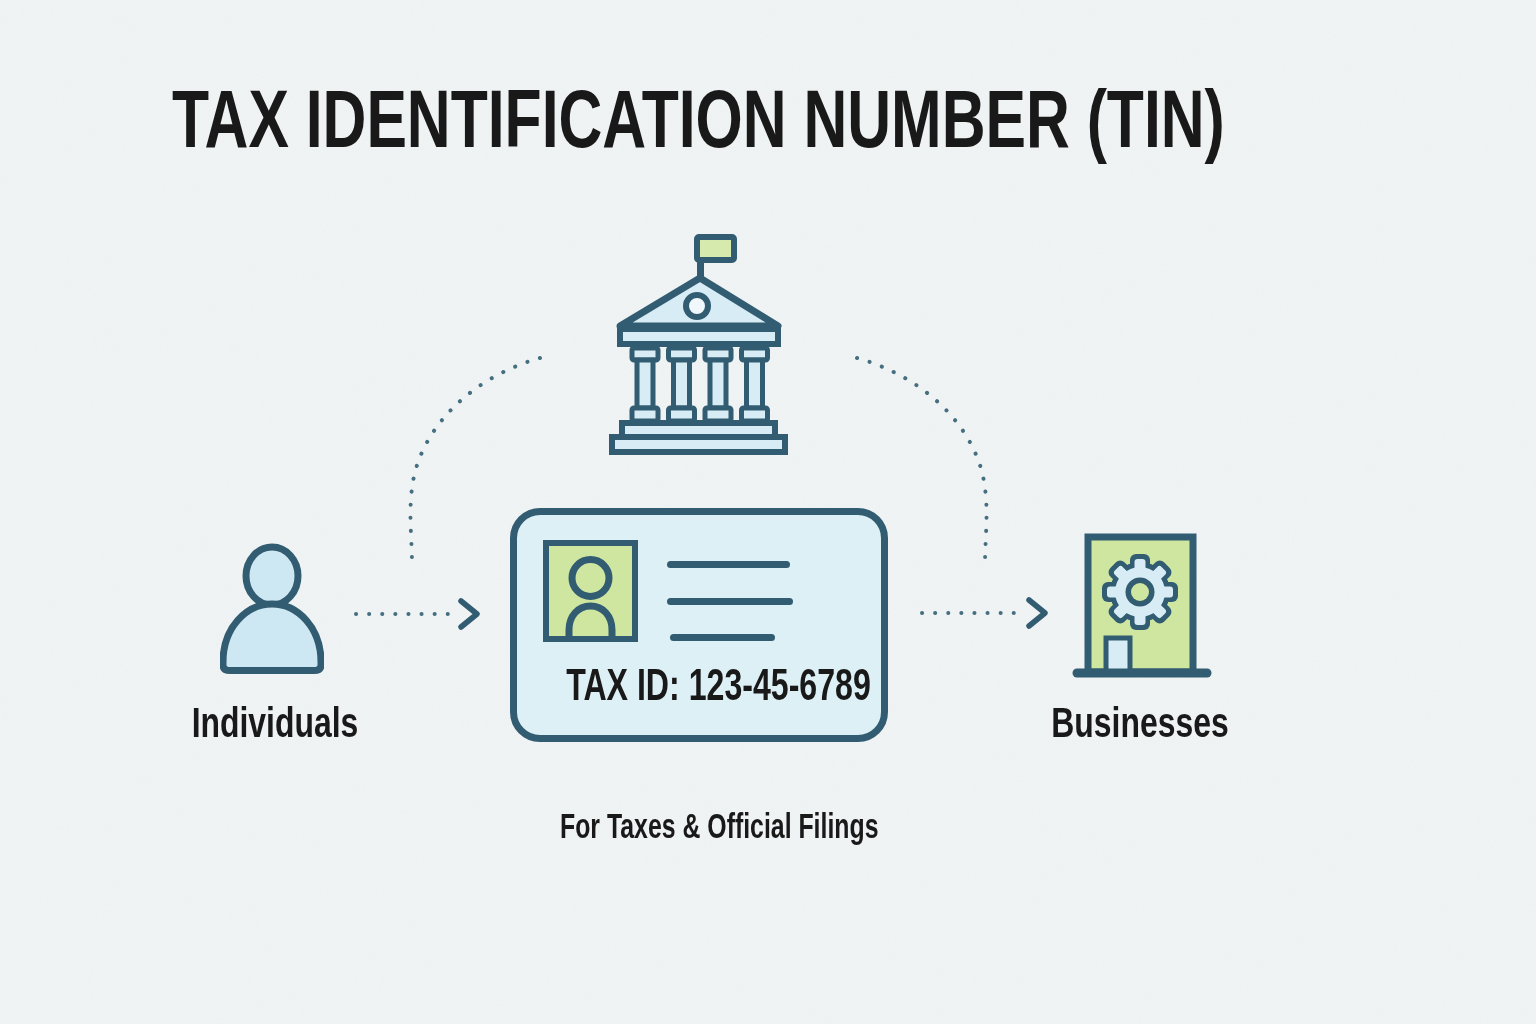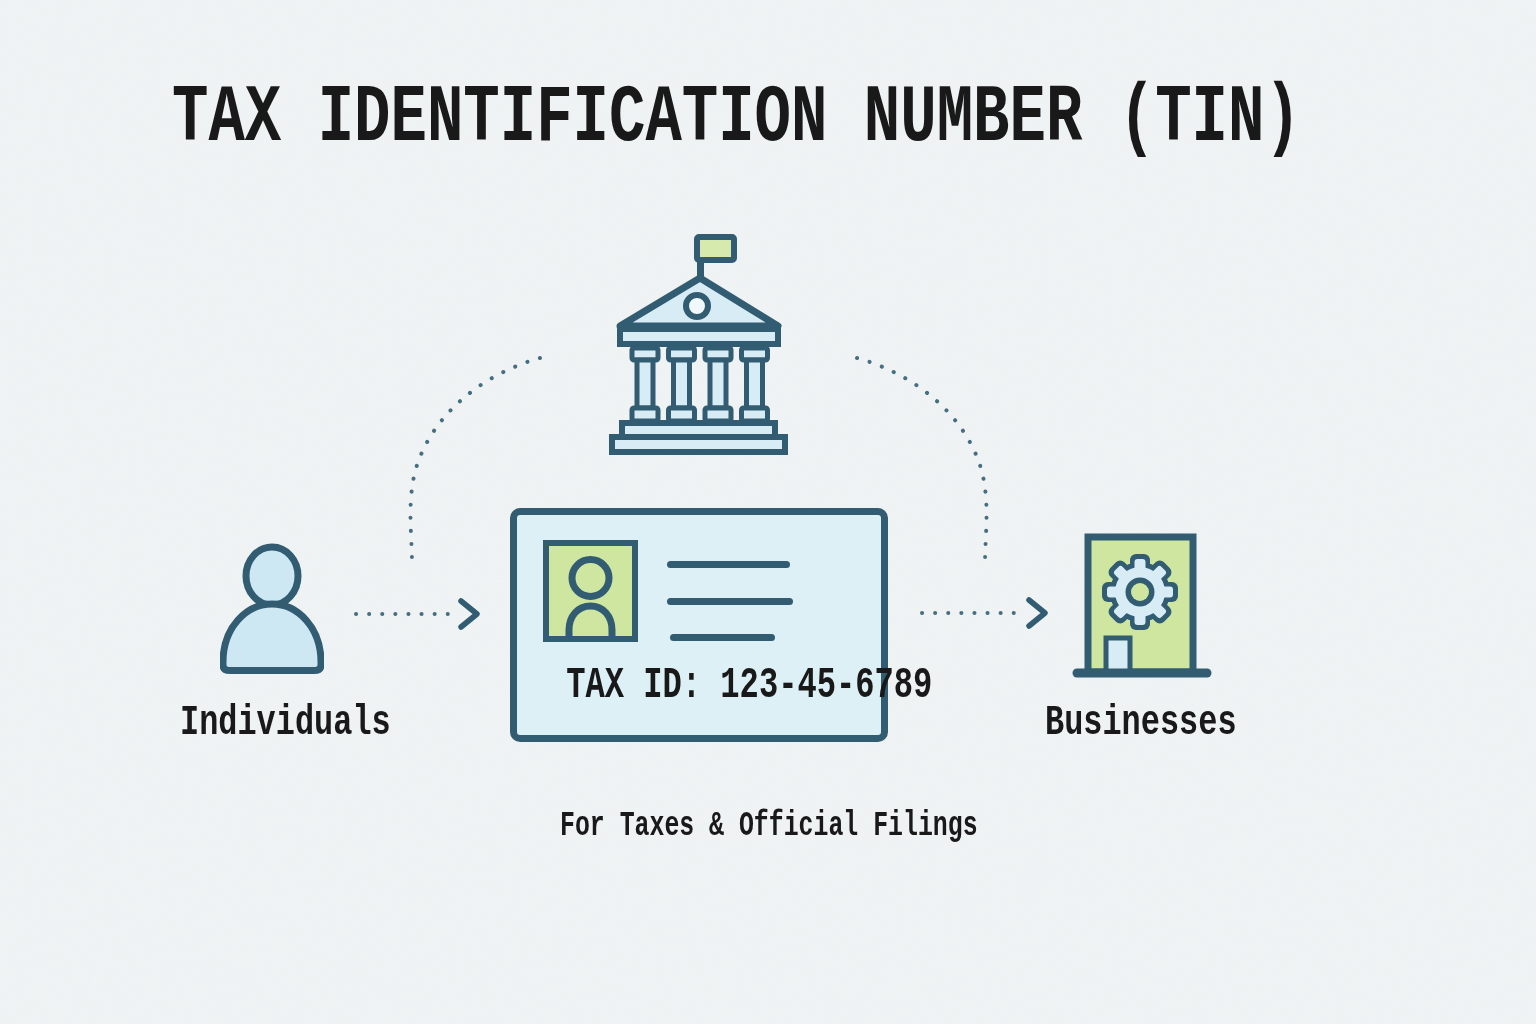--- a/index.html
+++ b/index.html
@@ -3,41 +3,41 @@
 <meta charset="utf-8">
 <style>
   :root{
     --bg:#f2f5f6; --teal:#315c71; --lblue:#d8ecf5; --cardblue:#ddf0f6;
     --pblue:#cde7f3; --green:#cfe6a1; --flaggreen:#d6eaae; --dots:#456f80; --ink:#191919;
   }
   html,body{margin:0;padding:0;background:#e8eaeb;}
   .stage{
     position:relative;width:1536px;height:1024px;overflow:hidden;
     background:var(--bg);
-    font-family:Liberation Mono, monospace;
+    font-family:Liberation Sans, sans-serif;
   }
   .texture{position:absolute;inset:0;width:100%;height:100%;pointer-events:none;}
   .title{
     position:absolute;left:172px;top:76px;margin:0;
     font-size:82px;font-weight:700;line-height:1.05;color:var(--ink);
     white-space:nowrap;transform:scaleX(.74);transform-origin:left top;
   }
   .connectors{position:absolute;inset:0;width:1536px;height:1024px;pointer-events:none;}
   .dots{fill:none;stroke:var(--dots);stroke-width:4;stroke-linecap:round;stroke-dasharray:0.1 13;}
   .chev{fill:none;stroke:var(--teal);stroke-width:5.5;stroke-linecap:round;stroke-linejoin:round;}
   .icon{position:absolute;}
   .st{stroke:var(--teal);}
   .fb{fill:var(--lblue);}
   .fg{fill:var(--green);}
   .ft{fill:var(--teal);}
   .nf{fill:none;}
   
   .card{
     position:absolute;left:510px;top:508px;width:378px;height:234px;box-sizing:border-box;
-    background:var(--cardblue);border:7px solid var(--teal);border-radius:10px;
+    background:var(--cardblue);border:7px solid var(--teal);border-radius:30px;
   }
   .photo{
     position:absolute;left:26px;top:25px;width:95px;height:102px;box-sizing:border-box;
     background:var(--green);border:6px solid var(--teal);
   }
   .photo svg{display:block;width:100%;height:100%;}
   .card-line{position:absolute;height:7px;border-radius:4px;background:var(--teal);}
   .line1{left:150px;top:46px;width:123px;}
   .line2{left:150px;top:83px;width:126px;}
   .line3{left:153px;top:119px;width:105px;}

